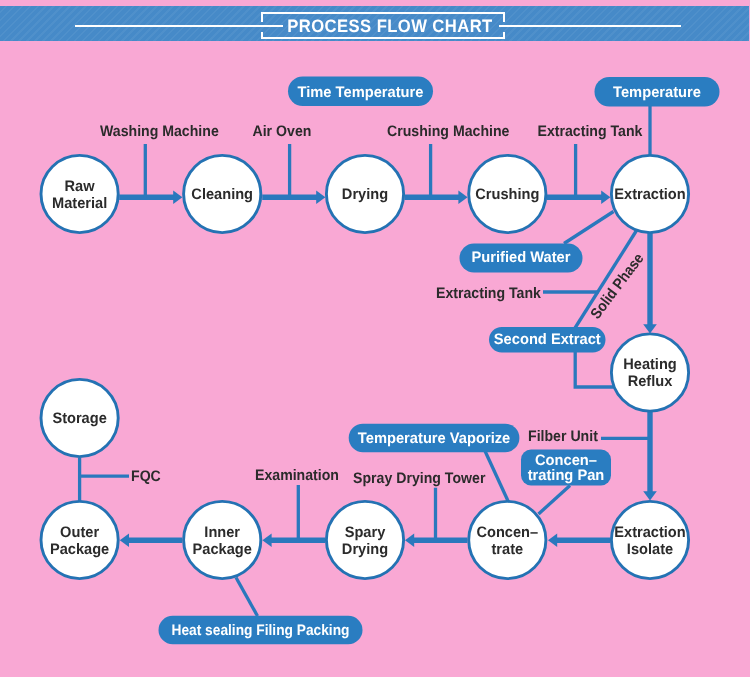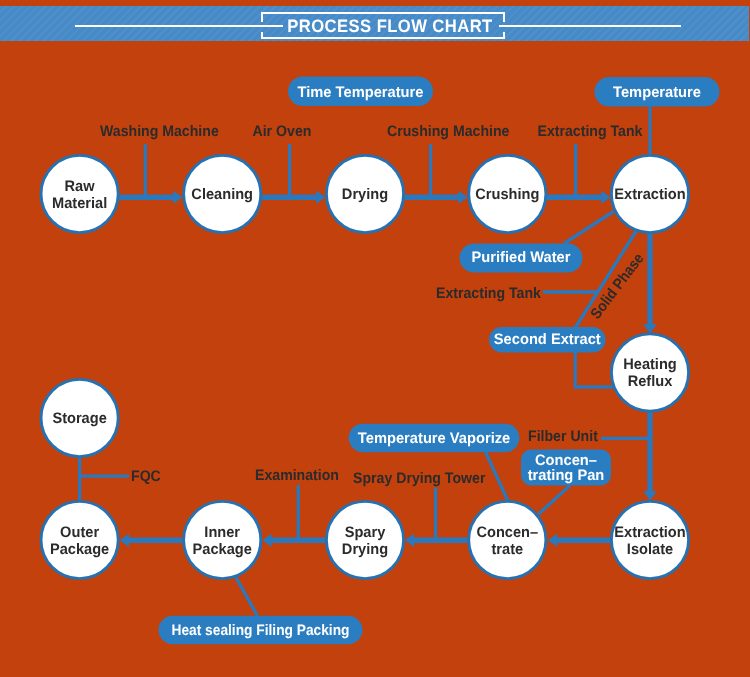--- a/index.html
+++ b/index.html
@@ -1,19 +1,19 @@
 <!DOCTYPE html>
 <html><head>
 <meta charset="utf-8">
 <title>Process Flow Chart</title>
 <style>
   html,body{margin:0;padding:0;-webkit-font-smoothing:antialiased;}
   *{-webkit-font-smoothing:antialiased;text-rendering:geometricPrecision;}
   body{width:750px;height:677px;background:#ffffff;font-family:"Liberation Sans",sans-serif;overflow:hidden;}
-  #page{position:relative;width:750px;height:677px;background:#c2410c;overflow:hidden;}
+  #page{position:relative;width:750px;height:677px;background:#f9a8d4;overflow:hidden;}
 
   
   #banner{position:absolute;left:0;top:6px;width:749px;height:35px;background:#468ac8;overflow:hidden;}
   #banner-stripes{position:absolute;left:0;top:0;right:0;bottom:0;
     background:repeating-linear-gradient(-45deg,
       rgba(255,255,255,0.05) 0px, rgba(255,255,255,0.05) 1.8px,
       rgba(255,255,255,0.0) 1.8px, rgba(255,255,255,0.0) 5.6px);}
   .bline{position:absolute;height:2px;background:#ffffff;top:19px;}
   #bline-left{left:75px;width:208px;}
   #bline-right{left:499px;width:182px;}

